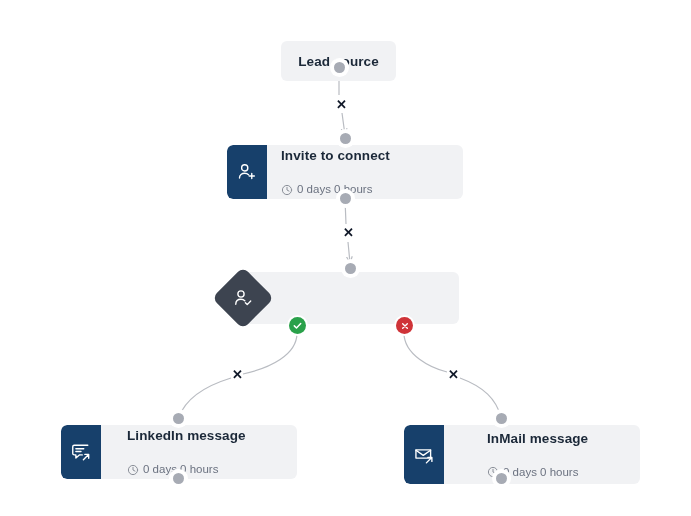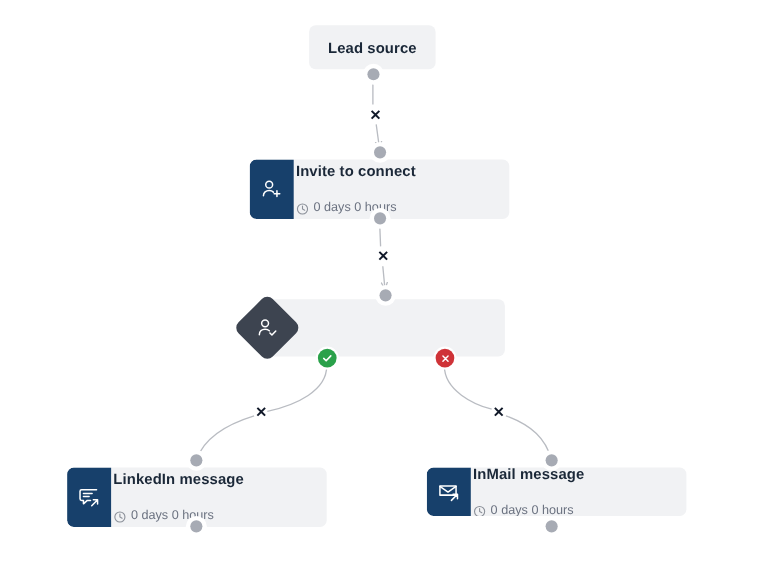--- a/index.html
+++ b/index.html
@@ -59,21 +59,21 @@
     display: flex;
     align-items: center;
     justify-content: center;
     border-radius: 6px 0 0 6px;
   }
   .node-body {
     flex: 1 1 auto;
     display: flex;
     flex-direction: column;
     justify-content: center;
-    padding-left: 2px;
+    padding-left: 14px;
   }
   .node-body .title {
     font-size: 13.5px;
     font-weight: bold;
     color: #1b2838;
     line-height: 17px;
     letter-spacing: .1px;
   }
   .node-body .meta {
     display: flex;
@@ -169,21 +169,21 @@
 
     <path d="M404,333 C404,355 431,368 447,372" fill="none" stroke="#b9bcc2" stroke-width="1.2"></path>
     <path d="M460,378 C484,387 496,399 501,417" fill="none" stroke="#b9bcc2" stroke-width="1.2" marker-end="url(#arrow)"></path>
   </svg>
 
   <div class="edge-x" style="left:336px; top:98px;">✕</div>
   <div class="edge-x" style="left:343px; top:226px;">✕</div>
   <div class="edge-x" style="left:232px; top:368px;">✕</div>
   <div class="edge-x" style="left:448px; top:368px;">✕</div>
 
-  <div class="node node-simple" style="left:281px; top:23px; width:115px; height:40px;">
+  <div class="node node-simple" style="left:281px; top:41px; width:115px; height:40px;">
     <span class="title">Lead source</span>
   </div>
   <div class="port" style="left:334px; top:62px;"></div>
 
   <div class="node node-action" style="left:227px; top:145px; width:236px; height:54px;">
     <div class="icon-box">
       <svg width="22" height="22" viewBox="0 0 24 24" fill="none" stroke="#ffffff" stroke-width="1.5" stroke-linecap="round" stroke-linejoin="round">
         <circle cx="9.5" cy="7.5" r="3.4"></circle>
         <path d="M3.8,18.6 C3.8,15.3 6.3,13.3 9.5,13.3 C11.2,13.3 12.7,13.9 13.7,14.9"></path>
         <path d="M17.2,13.6 L17.2,19.2 M14.4,16.4 L20,16.4"></path>
@@ -222,21 +222,21 @@
     <svg width="11" height="11" viewBox="0 0 24 24" fill="none" stroke="#ffffff" stroke-width="3.2" stroke-linecap="round" stroke-linejoin="round">
       <path d="M5,12.8 L9.8,17.4 L19,7.6"></path>
     </svg>
   </div>
   <div class="badge badge-no" style="left:396px; top:317px;">
     <svg width="10" height="10" viewBox="0 0 24 24" fill="none" stroke="#ffffff" stroke-width="3.2" stroke-linecap="round">
       <path d="M6.4,6.4 L17.6,17.6 M17.6,6.4 L6.4,17.6"></path>
     </svg>
   </div>
 
-  <div class="node node-action" style="left:61px; top:425px; width:236px; height:54px;">
+  <div class="node node-action" style="left:61px; top:425px; width:236px; height:54px;gap:12px;">
     <div class="icon-box">
       <svg width="22" height="22" viewBox="0 0 24 24" fill="none" stroke="#ffffff" stroke-width="1.5" stroke-linecap="round" stroke-linejoin="round">
         <path d="M19.4,4.6 H4.6 A1.6,1.6 0 0 0 3,6.2 v7.4 A1.6,1.6 0 0 0 4.6,15.2 H6.4 v3.4 L10.2,15.2 h3.2"></path>
         <path d="M6.4,8.4 H15 M6.4,11.4 H12"></path>
         <path d="M14.6,20.4 L20.2,14.8 M16.2,14.6 H20.4 V18.8"></path>
       </svg>
     </div>
     <div class="node-body">
       <span class="title">LinkedIn message</span>
       <span class="meta">
@@ -244,21 +244,21 @@
           <circle cx="12" cy="12" r="9.2"></circle>
           <path d="M12,6.6 L12,12 L16,14.2"></path>
         </svg>
         <span>0 days 0 hours</span>
       </span>
     </div>
   </div>
   <div class="port" style="left:173px; top:413px;"></div>
   <div class="port" style="left:173px; top:473px;"></div>
 
-  <div class="node node-action" style="left:388px; top:425px; width:236px; height:44px;">
+  <div class="node node-action" style="left:404px; top:425px; width:236px; height:59px;gap:29px;">
     <div class="icon-box">
       <svg width="22" height="22" viewBox="0 0 24 24" fill="none" stroke="#ffffff" stroke-width="1.5" stroke-linecap="round" stroke-linejoin="round">
         <path d="M3.2,6.4 h16 v9 h-16 z"></path>
         <path d="M3.2,6.8 L11.2,12.4 L19.2,6.8"></path>
         <path d="M14.6,20.6 L20.4,14.8 M16.2,14.6 H20.6 V19"></path>
       </svg>
     </div>
     <div class="node-body">
       <span class="title">InMail message</span>
       <span class="meta">

